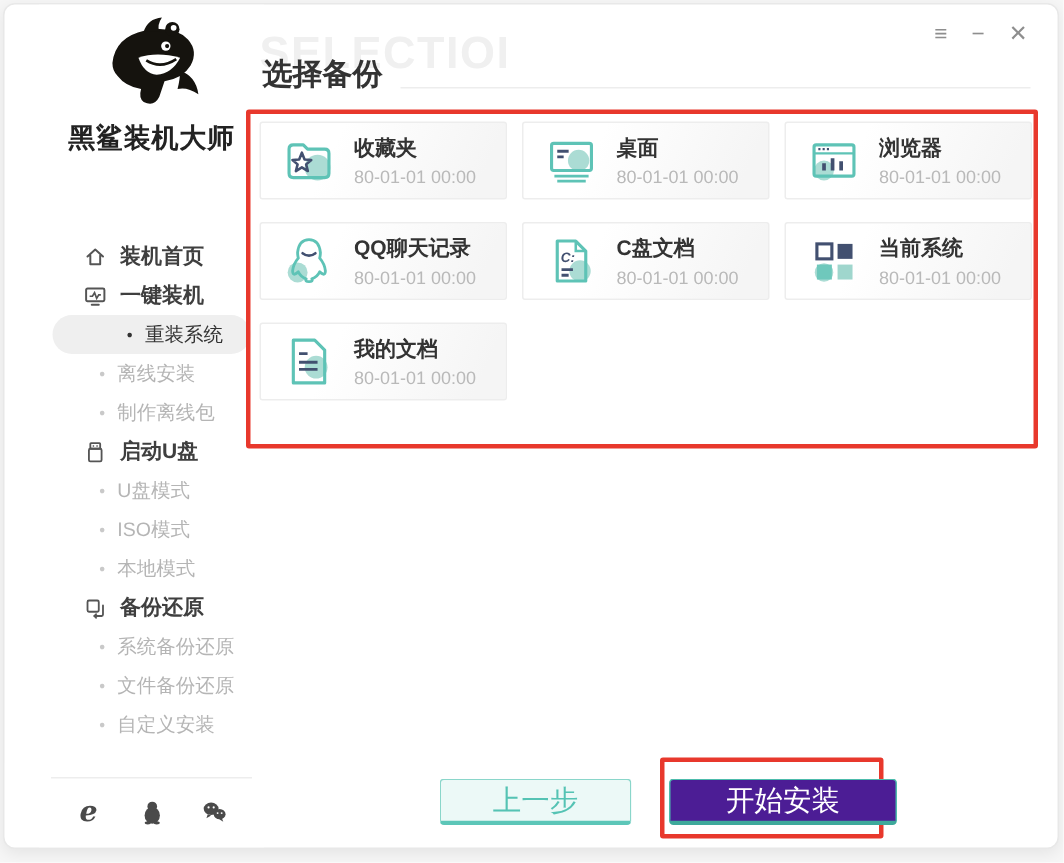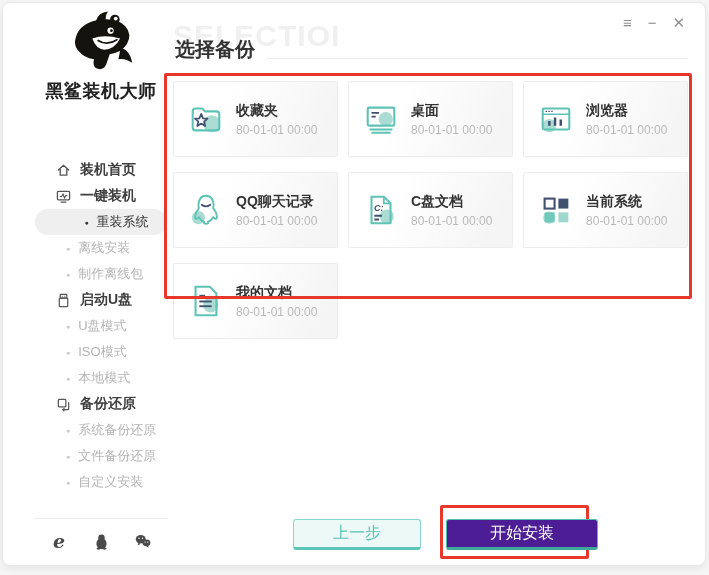--- a/index.html
+++ b/index.html
@@ -40,29 +40,29 @@
   .watermark{position:absolute;left:20px;top:16px;font-size:30px;font-weight:bold;color:#f0f0f0;
     letter-spacing:1px;user-select:none;}
   .page-title{position:absolute;left:22px;top:33px;font-size:20px;font-weight:bold;color:#333;}
   .title-underline{position:absolute;left:114px;right:18px;top:55px;height:1px;background:#ededed;}
   .annotation{position:absolute;border:3px solid #e8382c;border-radius:2px;box-sizing:border-box;
     pointer-events:none;z-index:5;}
   .ann-cards{left:11px;top:70px;width:528px;height:226px;}
   .ann-start{left:287px;top:502px;width:149px;height:54px;}
   .cards{position:absolute;left:20px;top:78px;display:grid;
     grid-template-columns:165px 165px 165px;column-gap:10px;row-gap:15px;}
-  .card{height:76px;box-sizing:border-box;display:flex;align-items:center;padding-left:13px;
+  .card{height:52px;box-sizing:border-box;display:flex;align-items:center;padding-left:13px;
     background:linear-gradient(115deg,#ffffff 30%,#f5f5f5 88%);
     border:1px solid #ededed;border-radius:2px;cursor:pointer;}
   .card-icon{width:38px;height:38px;flex:none;display:inline-flex;}
   .card-text{margin-left:11px;}
   .card-title{font-size:14px;font-weight:bold;color:#333;}
   .card-time{font-size:12px;color:#b9b9b9;margin-top:3px;}
   .btn{position:absolute;top:516px;height:31px;box-sizing:border-box;border-radius:3px;
-    font-size:16px;display:flex;align-items:center;justify-content:center;cursor:pointer;}
+    font-size:19px;display:flex;align-items:center;justify-content:center;cursor:pointer;}
   .btn-prev{left:140px;width:128px;background:#ecf9f7;border:1px solid #8ad6ca;
     border-bottom:3px solid #5cc6b8;color:#55c3b4;}
   .btn-start{left:293px;width:152px;background:#4c1d95;border:1px solid #4dbcac;
     border-bottom:3px solid #3ea99b;color:#fff;z-index:6;}
 </style>
 </head>
 <body>
 
 <div class="window">
 

